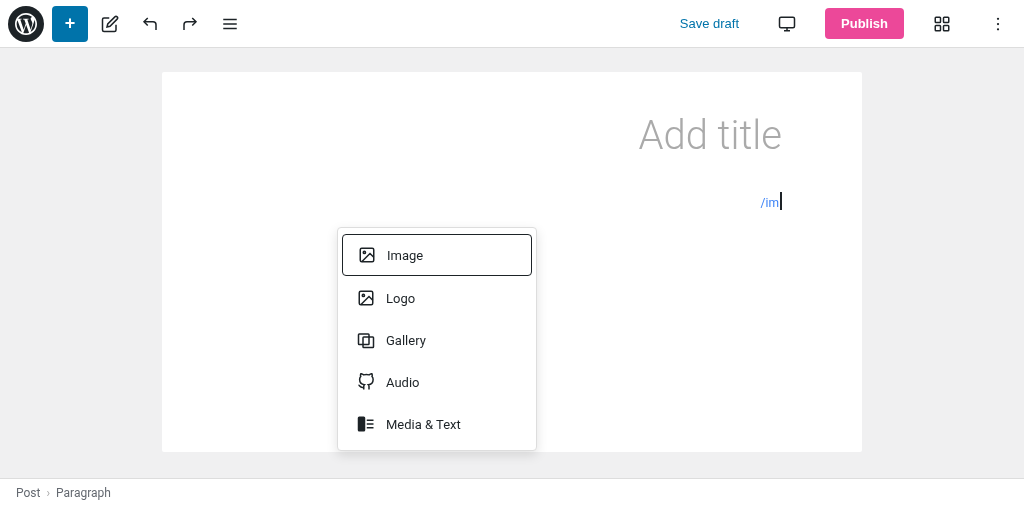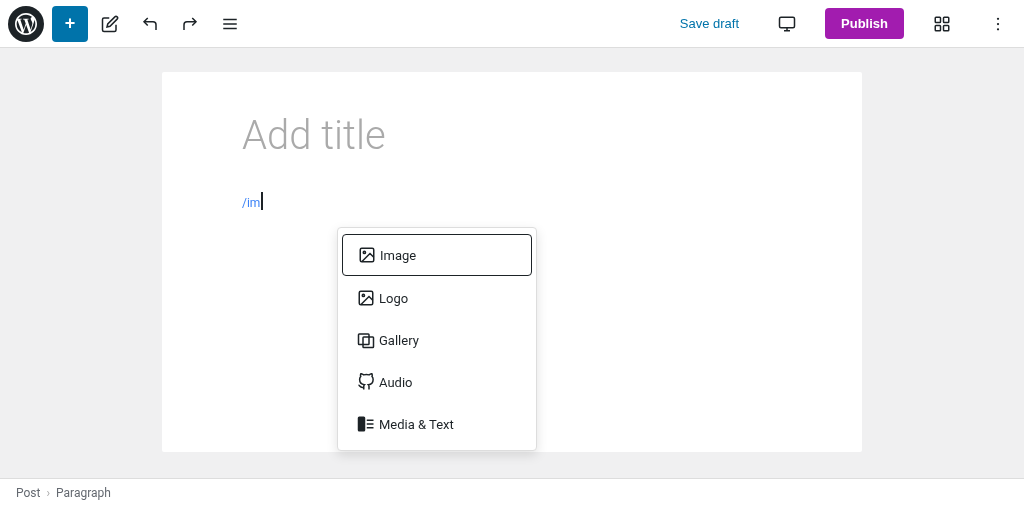--- a/index.html
+++ b/index.html
@@ -74,21 +74,21 @@
       background: transparent;
       border: none;
       cursor: pointer;
       color: #0073aa;
       font-size: 13px;
       padding: 6px 10px;
       border-radius: 4px;
     }
 
     .publish-btn {
-      background: #a21caf;
+      background: #ec4899;
       color: #fff;
       border: none;
       border-radius: 4px;
       padding: 8px 16px;
       font-size: 13px;
       font-weight: 600;
       cursor: pointer;
     }
 
     .toolbar-icon-btn {
@@ -107,20 +107,21 @@
     
     .editor-area {
       flex: 1;
       background: #f0f0f1;
       display: flex;
       flex-direction: column;
       align-items: center;
       padding: 24px 0 0;
       position: relative;
       overflow: hidden;
+      text-align: right;
     }
 
     .editor-content {
       background: #fff;
       width: 700px;
       min-height: 380px;
       border-radius: 2px;
       padding: 40px 80px;
       position: relative;
     }
@@ -160,21 +161,21 @@
       border-radius: 4px;
       box-shadow: 0 4px 12px rgba(0,0,0,0.12);
       width: 200px;
       padding: 4px 0;
       z-index: 100;
     }
 
     .dropdown-item {
       display: flex;
       align-items: center;
-      gap: 1px;
+      gap: 8px;
       padding: 8px 12px;
       cursor: pointer;
       font-size: 13px;
       color: #1d2327;
       border-radius: 2px;
       margin: 2px 4px;
     }
     .dropdown-item.active {
       background: #fff;
       border: 1.5px solid #1d2327;

